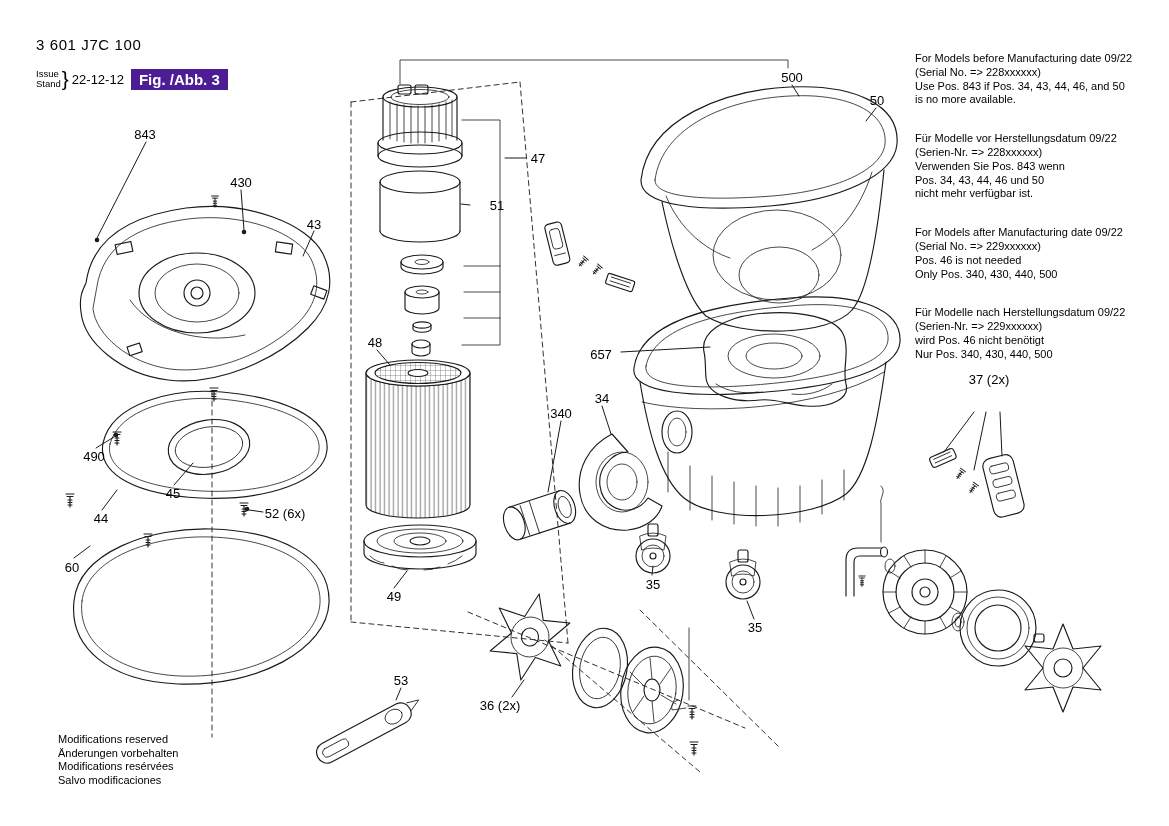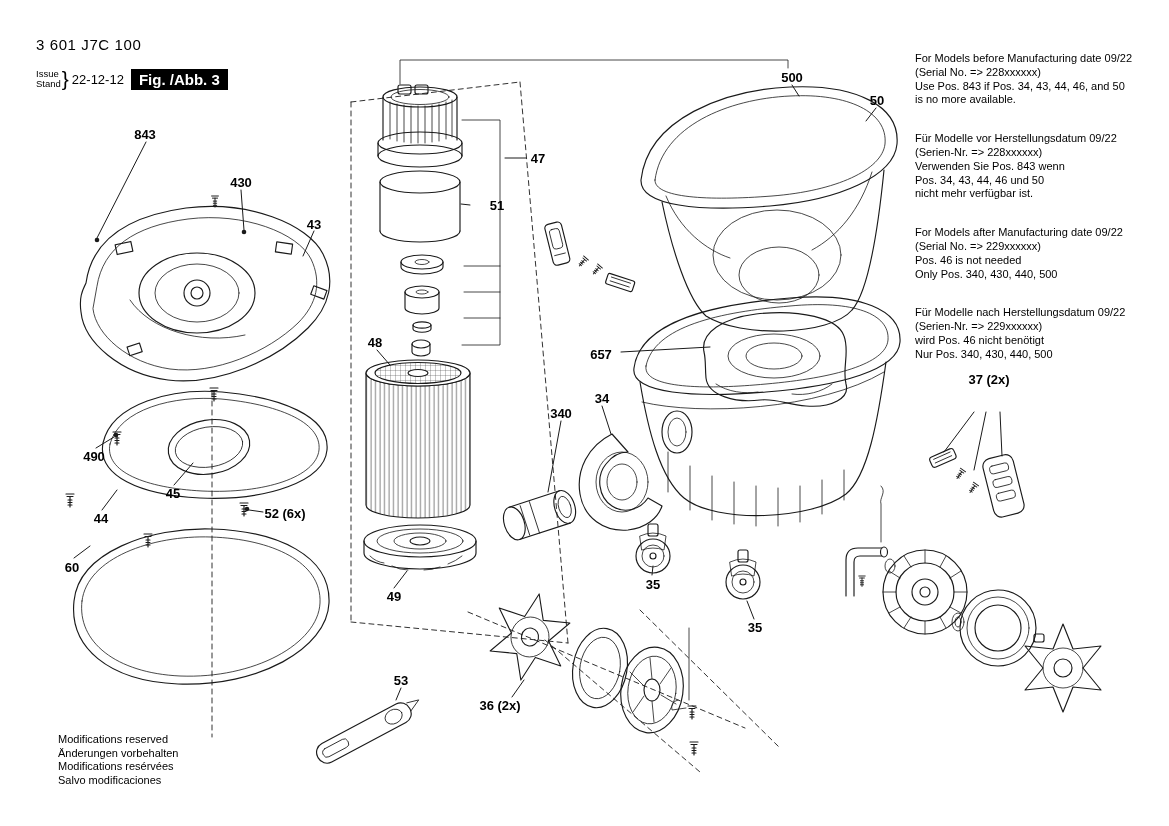--- a/index.html
+++ b/index.html
@@ -16,25 +16,25 @@
   #art .wfill{fill:#ffffff}
   #art .pat-grid{fill:url(#grid)}
   #art .pat-vl{fill:url(#vl)}
   
   .header{position:absolute;left:36px;top:36px}
   .partno{font-size:15px;letter-spacing:.6px}
   .issue-row{display:flex;align-items:center;margin-top:14px}
   .issue-stack{display:flex;flex-direction:column;font-size:9.5px;line-height:10px}
   .brace{font-size:21px;margin:0 3px 0 1px}
   .date{font-size:13px;margin-right:7px}
-  .figbox{background:#000000;color:#fff;font-size:15px;font-weight:bold;padding:2px 8px}
+  .figbox{background:#4c1d95;color:#fff;font-size:15px;font-weight:bold;padding:2px 8px}
   .notes{position:absolute;left:915px;top:52px;width:252px;display:flex;flex-direction:column;gap:25px}
   .note{font-size:11px;line-height:13.8px;white-space:pre-line}
   .footer{position:absolute;left:58px;top:733px;font-size:11px;line-height:13.5px;white-space:pre-line}
-  .part-label{position:absolute;transform:translate(-50%,-50%);font-size:13px;font-weight:bold;white-space:nowrap}
+  .part-label{position:absolute;transform:translate(-50%,-50%);font-size:13px;font-weight:normal;white-space:nowrap}
 </style>
 </head>
 <body>
 
 <div class="page">
 
 <svg width="1169" height="826" viewBox="0 0 1169 826" xmlns="http://www.w3.org/2000/svg">
   <defs>
     <pattern id="grid" width="5" height="5" patternUnits="userSpaceOnUse">
       <path d="M0 0H5M0 0V5" stroke="#444" stroke-width="0.6" fill="none"></path>

